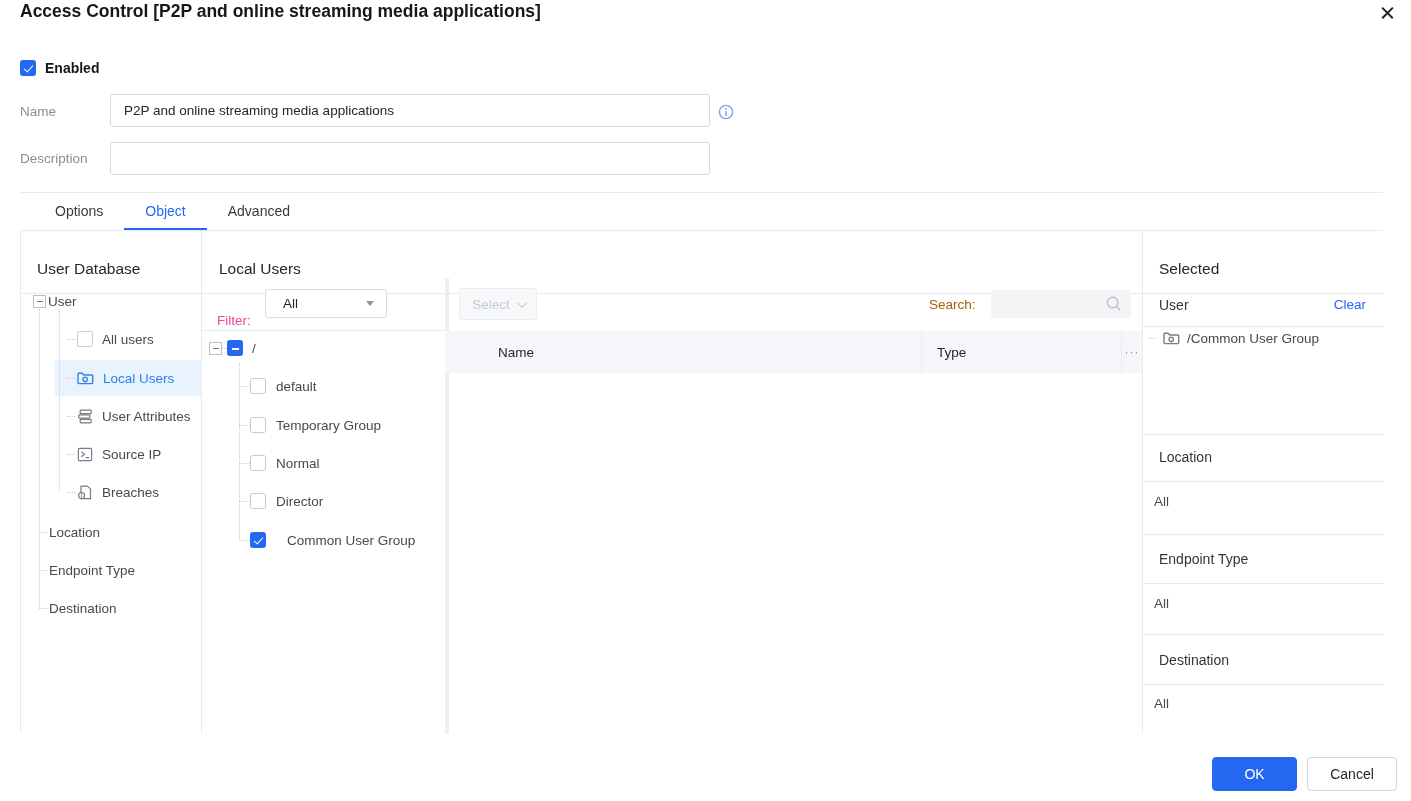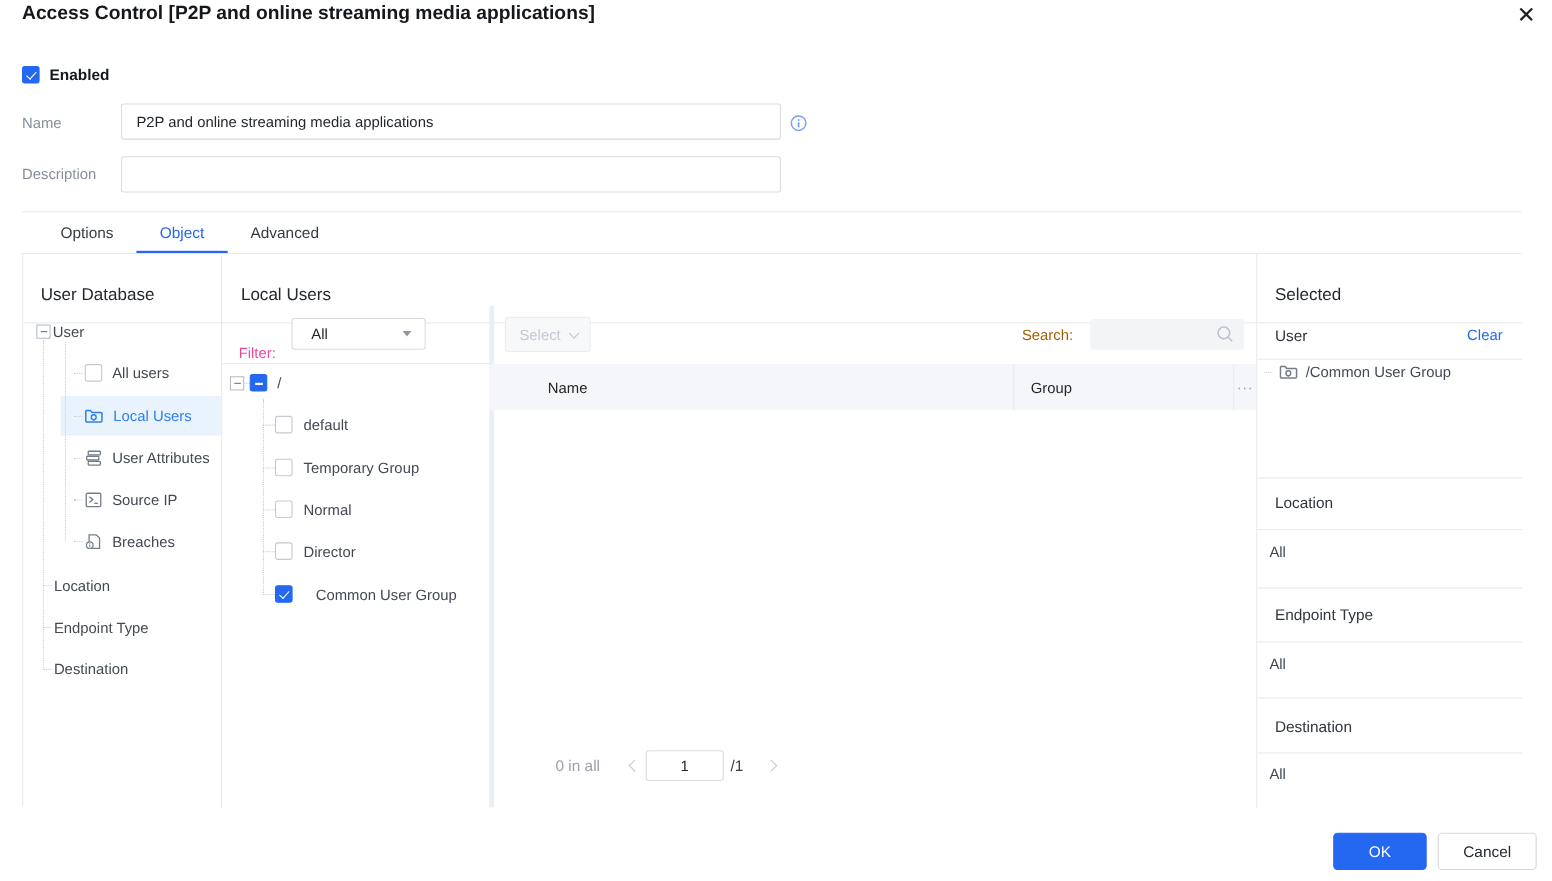--- a/index.html
+++ b/index.html
@@ -288,32 +288,25 @@
       <svg width="18" height="18" viewBox="0 0 18 18">
         <circle cx="7.6" cy="7.6" r="5.3" fill="none" stroke="#b9c0cb" stroke-width="1.4"></circle>
         <line x1="11.6" y1="11.6" x2="15.2" y2="15.2" stroke="#b9c0cb" stroke-width="1.4"></line>
       </svg>
     </span>
   </div>
 
   <div class="abs thead">
     <div class="th th-check"></div>
     <div class="th th-name">Name</div>
-    <div class="th th-type">Group</div>
+    <div class="th th-type">Type</div>
     <div class="th th-more">···</div>
   </div>
 
 
-  <div class="abs pager">
-    <span class="pager-total">0 in all</span>
-    <span class="pg-chev pg-prev"></span>
-    <input class="pg-input" value="1" style="">
-    <span class="pg-of">/1</span>
-    <span class="pg-chev pg-next"></span>
-  </div>
 
   <div class="sel-user-label">User</div>
   <div class="sel-clear">Clear</div>
   <div class="abs hline" style="left:1122px; top:95px; width:241px;"></div>
 
   <div class="sel-item-row">
     <span class="dotted-h" style="width:7px;"></span>
     <span>
       <svg width="17" height="15" viewBox="0 0 17 15">
         <path d="M1.5 3.2 h4.2 l1.6 1.8 h7.9 a1 1 0 0 1 1 1 v6.6 a1 1 0 0 1 -1 1 H2.5 a1 1 0 0 1 -1 -1 V4.2 a1 1 0 0 1 1 -1 Z" transform="translate(-0.5,-1)" fill="none" stroke="#757d88" stroke-width="1.4"></path>

